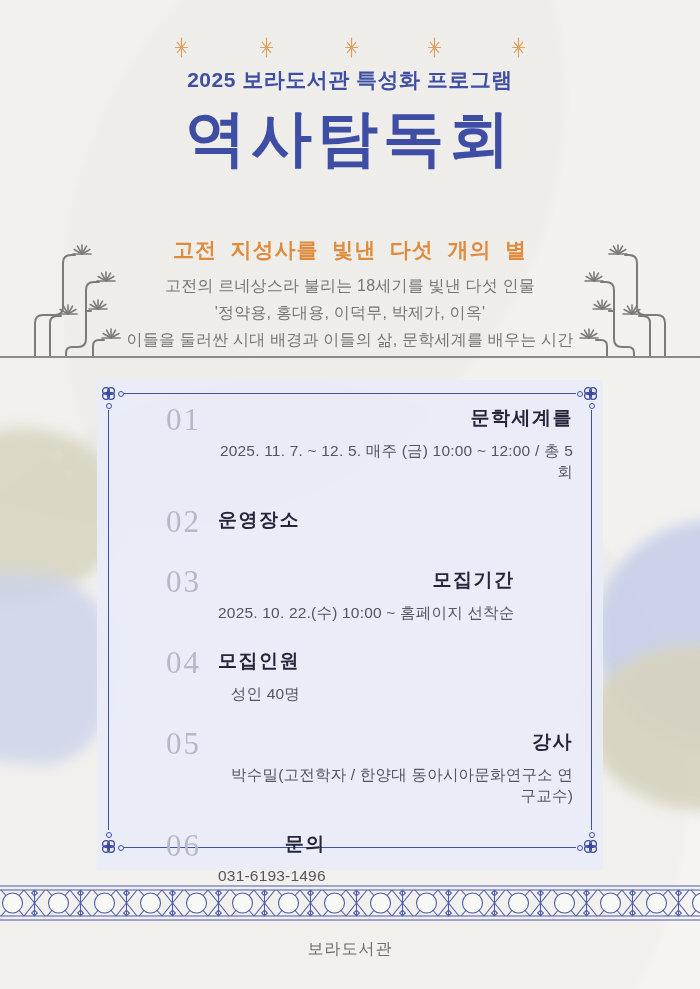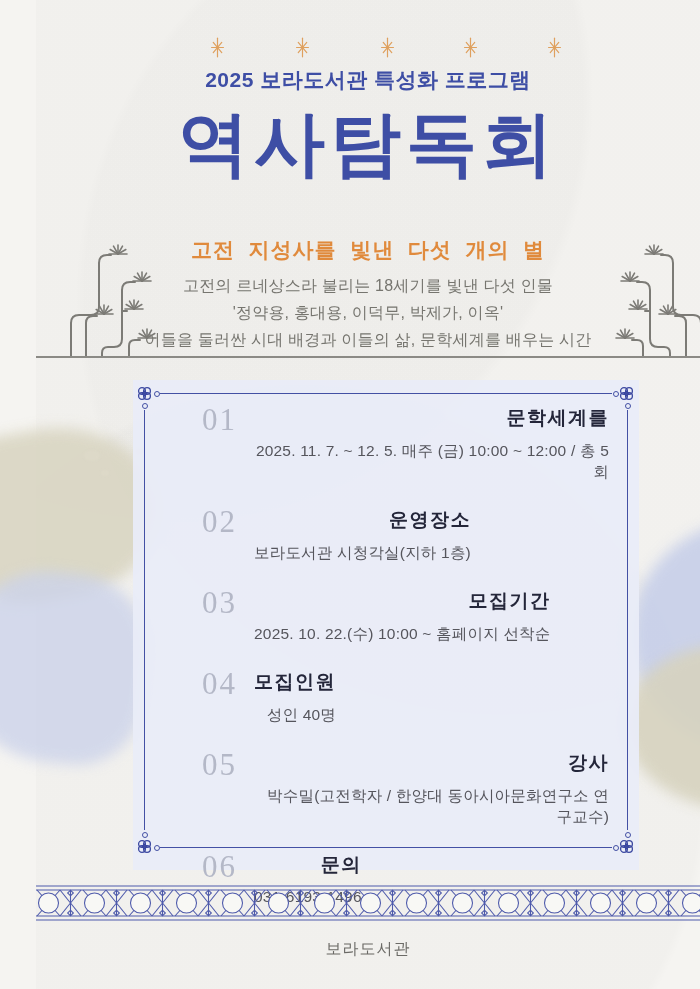--- a/index.html
+++ b/index.html
@@ -3,21 +3,21 @@
 <meta charset="utf-8">
 <style>
   html,body{margin:0;padding:0;}
   body{
     width:700px;height:989px;
     font-family:"Liberation Sans","DejaVu Sans",sans-serif;
     background:#f5f4f1;
     position:relative;overflow:hidden;
     -webkit-font-smoothing:antialiased;
   }
-  .poster{position:absolute;inset:0;margin-left:36px;}
+  .poster{position:absolute;inset:0;}
   
   .poster::before{
     content:"";position:absolute;inset:0;pointer-events:none;
     background:
       radial-gradient(circle at 20% 10%, rgba(0,0,0,0.015) 0 40%, transparent 41%),
       radial-gradient(circle at 70% 30%, rgba(0,0,0,0.012) 0 50%, transparent 51%),
       radial-gradient(circle at 40% 80%, rgba(0,0,0,0.015) 0 45%, transparent 46%);
   }
 
   
@@ -32,21 +32,21 @@
   .sparkle{position:absolute;top:37px;width:17px;height:21px;}
   .sparkle svg{display:block;width:100%;height:100%;}
 
   .program-label{
     position:absolute;top:66px;left:0;width:100%;text-align:center;
     font-size:21px;font-weight:700;letter-spacing:0.5px;color:#3e4ea5;
   }
   .main-title{
     position:absolute;top:104px;left:0;width:100%;margin:0;text-align:center;
     font-family:"Liberation Serif","DejaVu Serif",serif;
-    font-size:71px;font-weight:900;letter-spacing:5px;color:#3e4ea5;line-height:1.15;
+    font-size:61px;font-weight:900;letter-spacing:5px;color:#3e4ea5;line-height:1.15;
   }
   .sub-title{
     position:absolute;top:236px;left:0;width:100%;text-align:center;
     font-family:Liberation Mono, monospace;
     font-size:21px;font-weight:700;letter-spacing:1px;color:#e08a3c;
   }
   .description{
     position:absolute;top:272px;left:0;width:100%;text-align:center;
     font-size:16px;line-height:27px;color:#76756f;letter-spacing:0.2px;
   }
@@ -257,21 +257,20 @@
         <div class="item-num">01</div>
         <div>
           <div class="item-heading">문학세계를</div>
           <div class="item-detail">2025. 11. 7. ~ 12. 5. 매주 (금) 10:00 ~ 12:00 / 총 5회</div>
         </div>
       </div>
       <div class="item">
         <div class="item-num">02</div>
         <div>
           <div class="item-heading">운영장소</div>
-          <div class="item-detail">보라도서관 시청각실(지하 1층)</div>
         </div>
       </div>
       <div class="item">
         <div class="item-num">03</div>
         <div>
           <div class="item-heading">모집기간</div>
           <div class="item-detail">2025. 10. 22.(수) 10:00 ~ 홈페이지 선착순</div>
         </div>
       </div>
       <div class="item">

